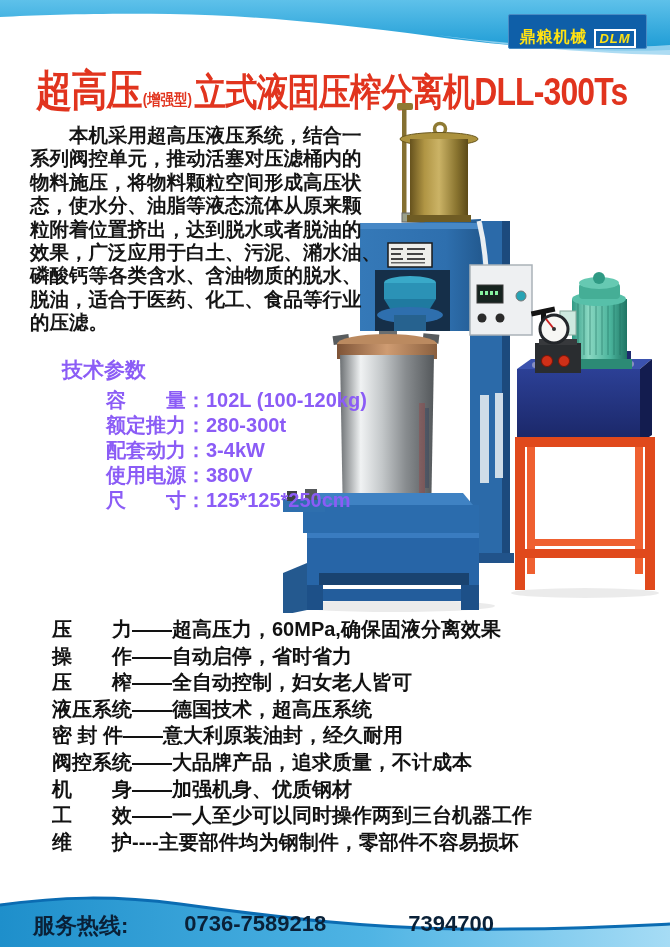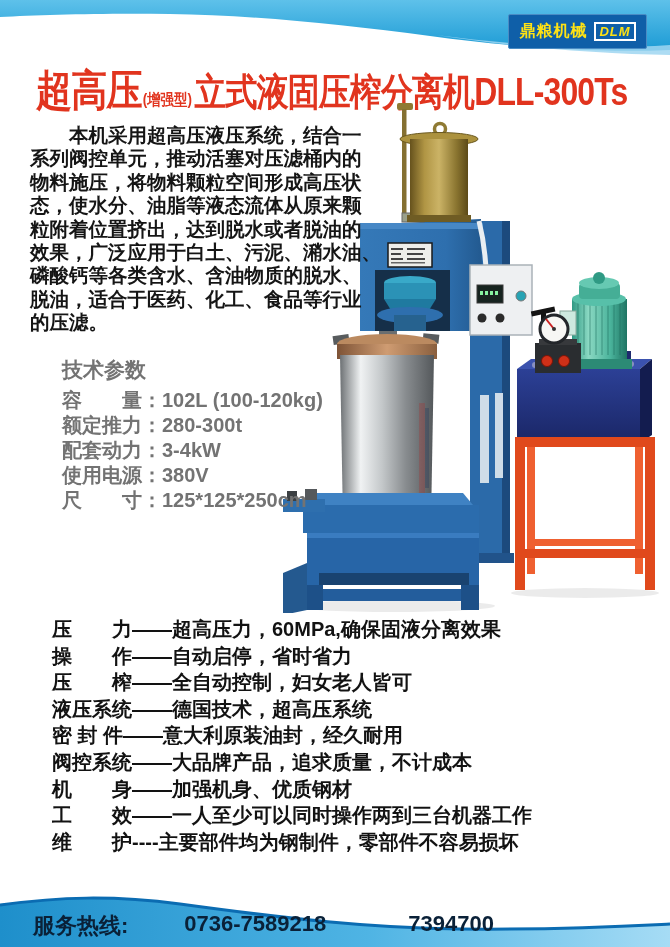--- a/index.html
+++ b/index.html
@@ -1,34 +1,34 @@
 <!DOCTYPE html>
 <html><head>
 <meta charset="utf-8">
 <style>
   html,body{margin:0;padding:0;background:#e8e8e8;}
   .page{position:relative;width:670px;height:947px;background:#ffffff;overflow:hidden;margin:0 auto;
         font-family:"Liberation Sans","DejaVu Sans",sans-serif;}
   .wave-top{position:absolute;left:0;top:0;}
   .wave-bottom{position:absolute;left:0;top:892px;}
   .logo{position:absolute;left:508px;top:14px;width:137px;height:33px;background:#0f5fa8;
-        border:1px solid #4a8cc4;border-radius:2px;display:flex;align-items:center;justify-content:center;gap:7px;}
+        border:1px solid #4a8cc4;border-radius:2px;display:flex;align-items:flex-end;justify-content:center;gap:7px;}
   .logo-text{color:#ffe213;font-weight:bold;font-size:16px;letter-spacing:1px;}
   .logo-abbr{color:#ffe213;font-weight:bold;font-style:italic;font-size:13px;border:2px solid #ffffff;
              padding:0 3px;line-height:15px;letter-spacing:1px;}
   .title{position:absolute;left:36px;top:62px;white-space:nowrap;color:#e1341e;font-weight:bold;
          transform:scaleX(.84);transform-origin:left center;}
   .title .t1{font-size:43px;letter-spacing:-1px;}
   .title .t2{font-size:16px;margin:0 3px 0 1px;}
   .title .t3{font-size:38px;letter-spacing:-1px;}
   .intro{position:absolute;left:30px;top:124px;width:362px;font-size:19.5px;line-height:23.4px;
          font-weight:bold;color:#151515;white-space:pre-line;text-indent:2em;}
-  .specs{position:absolute;left:62px;top:356px;color:#737373;font-weight:bold;}
+  .specs{position:absolute;left:62px;top:356px;color:#8b5cf6;font-weight:bold;}
   .specs-heading{font-size:21px;margin-bottom:4px;}
-  .spec-row{font-size:20px;line-height:24.9px;display:flex;}
+  .spec-row{font-size:20px;line-height:24.9px;display:flex;margin-left:44px;}
   .spec-row span{white-space:pre;}
   .features{position:absolute;left:52px;top:616px;color:#121212;font-weight:bold;}
   .feature-line{font-size:20px;line-height:26.6px;white-space:pre;}
   .photo{position:absolute;left:283px;top:103px;width:387px;height:510px;}
   .hotline{position:absolute;left:33px;top:911px;z-index:2;font-size:22px;font-weight:bold;color:#0a2138;display:flex;gap:36px;}
   .hotline .p1{margin-left:20px;}
   .hotline .p2{margin-left:46px;}
 </style>
 </head>
 <body>

